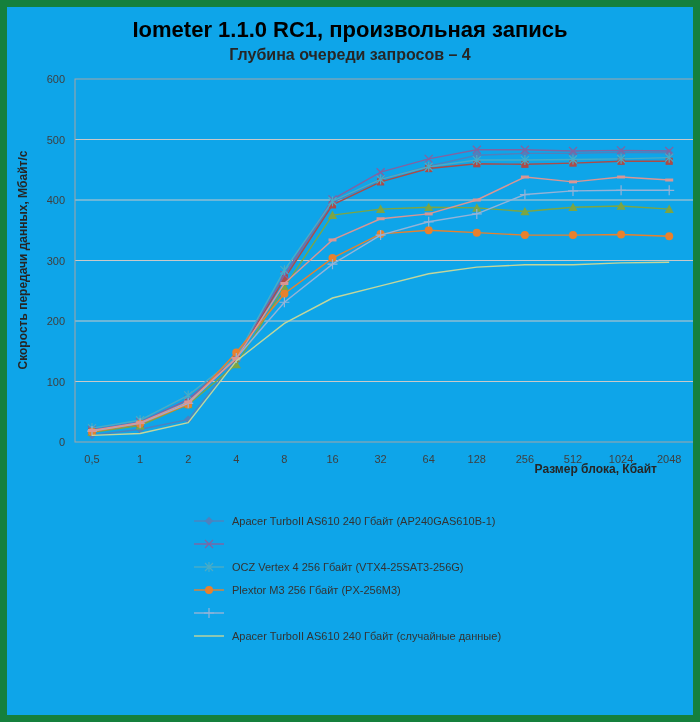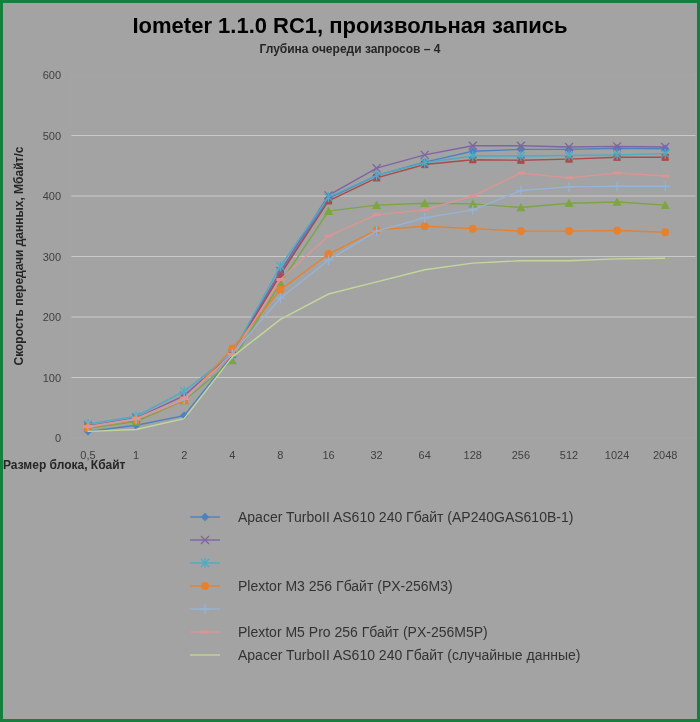--- a/index.html
+++ b/index.html
@@ -1,25 +1,25 @@
 <!DOCTYPE html>
 <html><head>
 <meta charset="utf-8">
 <style>
   html,body{margin:0;padding:0;background:#fff;font-family:"Liberation Sans",sans-serif;}
-  #app{position:relative;width:700px;height:722px;background:#a3a3a3;border:3px solid #15803d;box-sizing:border-box;overflow:hidden;}
+  #app{position:relative;width:700px;height:722px;background:#0ea5e9;border:7px solid #15803d;box-sizing:border-box;overflow:hidden;}
   #chart-title{margin-top:10px;text-align:center;font-size:22px;font-weight:bold;color:#000;}
-  #chart-subtitle{margin-top:3px;text-align:center;font-size:12px;font-weight:bold;color:#262626;}
+  #chart-subtitle{margin-top:3px;text-align:center;font-size:16px;font-weight:bold;color:#262626;}
   #plot{position:absolute;top:60px;left:0;}
   #plot .tick{font-size:11px;fill:#3f3f3f;}
-  #x-axis-title{position:absolute;top:455px;left:0;width:650px;text-align:left;font-size:12px;font-weight:bold;color:#262626;}
+  #x-axis-title{position:absolute;top:455px;left:0;width:650px;text-align:right;font-size:12px;font-weight:bold;color:#262626;}
   #y-axis-title{position:absolute;left:16px;top:253px;transform:translate(-50%,-50%) rotate(-90deg);white-space:nowrap;font-size:12px;font-weight:bold;color:#262626;}
   #legend{position:absolute;left:186px;top:502px;}
   .legend-item{display:flex;align-items:center;height:23px;}
-  .legend-label{font-size:14px;color:#333;margin-left:17px;white-space:nowrap;}
+  .legend-label{font-size:11px;color:#333;margin-left:7px;white-space:nowrap;}
 </style>
 </head>
 <body>
 
 <div id="app">
   <div id="chart-title">Iometer 1.1.0 RC1, произвольная запись</div>
   <div id="chart-subtitle">Глубина очереди запросов – 4</div>
   <svg id="plot" width="700" height="420" xmlns="http://www.w3.org/2000/svg">
       <line x1="68" x2="693" y1="314.5" y2="314.5" stroke="#c9c9c9" stroke-width="1"></line>
       <line x1="68" x2="693" y1="254" y2="254" stroke="#c9c9c9" stroke-width="1"></line>
@@ -193,40 +193,34 @@
         <svg width="32" height="14">
           <line x1="1" x2="31" y1="7" y2="7" stroke="#8064A2" stroke-width="1.4"></line>
           <path d="M12 3L20 11M12 11L20 3" stroke="#8064A2" stroke-width="1.3" fill="none"></path>
         </svg>
       </div>
       <div class="legend-item">
         <svg width="32" height="14">
           <line x1="1" x2="31" y1="7" y2="7" stroke="#4BACC6" stroke-width="1.4"></line>
           <path d="M12 3L20 11M12 11L20 3M16 2L16 12" stroke="#4BACC6" stroke-width="1.2" fill="none"></path>
         </svg>
+        <span class="legend-label">OCZ Vertex 4 256 Гбайт (VTX4-25SAT3-256G)</span>
       </div>
       <div class="legend-item">
         <svg width="32" height="14">
           <line x1="1" x2="31" y1="7" y2="7" stroke="#E8812D" stroke-width="1.4"></line>
           <circle cx="16" cy="7" r="4" fill="#E8812D"></circle>
         </svg>
         <span class="legend-label">Plextor M3 256 Гбайт (PX-256M3)</span>
       </div>
       <div class="legend-item">
         <svg width="32" height="14">
           <line x1="1" x2="31" y1="7" y2="7" stroke="#95B3D7" stroke-width="1.4"></line>
           <path d="M11 7L21 7M16 2L16 12" stroke="#95B3D7" stroke-width="1.2" fill="none"></path>
         </svg>
-      </div>
-      <div class="legend-item">
-        <svg width="32" height="14">
-          <line x1="1" x2="31" y1="7" y2="7" stroke="#D99694" stroke-width="1.4"></line>
-          <rect x="12" y="5.5" width="8" height="3" fill="#D99694"></rect>
-        </svg>
-        <span class="legend-label">Plextor M5 Pro 256 Гбайт (PX-256M5P)</span>
       </div>
       <div class="legend-item">
         <svg width="32" height="14">
           <line x1="1" x2="31" y1="7" y2="7" stroke="#C3D69B" stroke-width="1.4"></line>
         </svg>
         <span class="legend-label">Apacer TurboII AS610 240 Гбайт (случайные данные)</span>
       </div>
     </div>
 </div>
 

